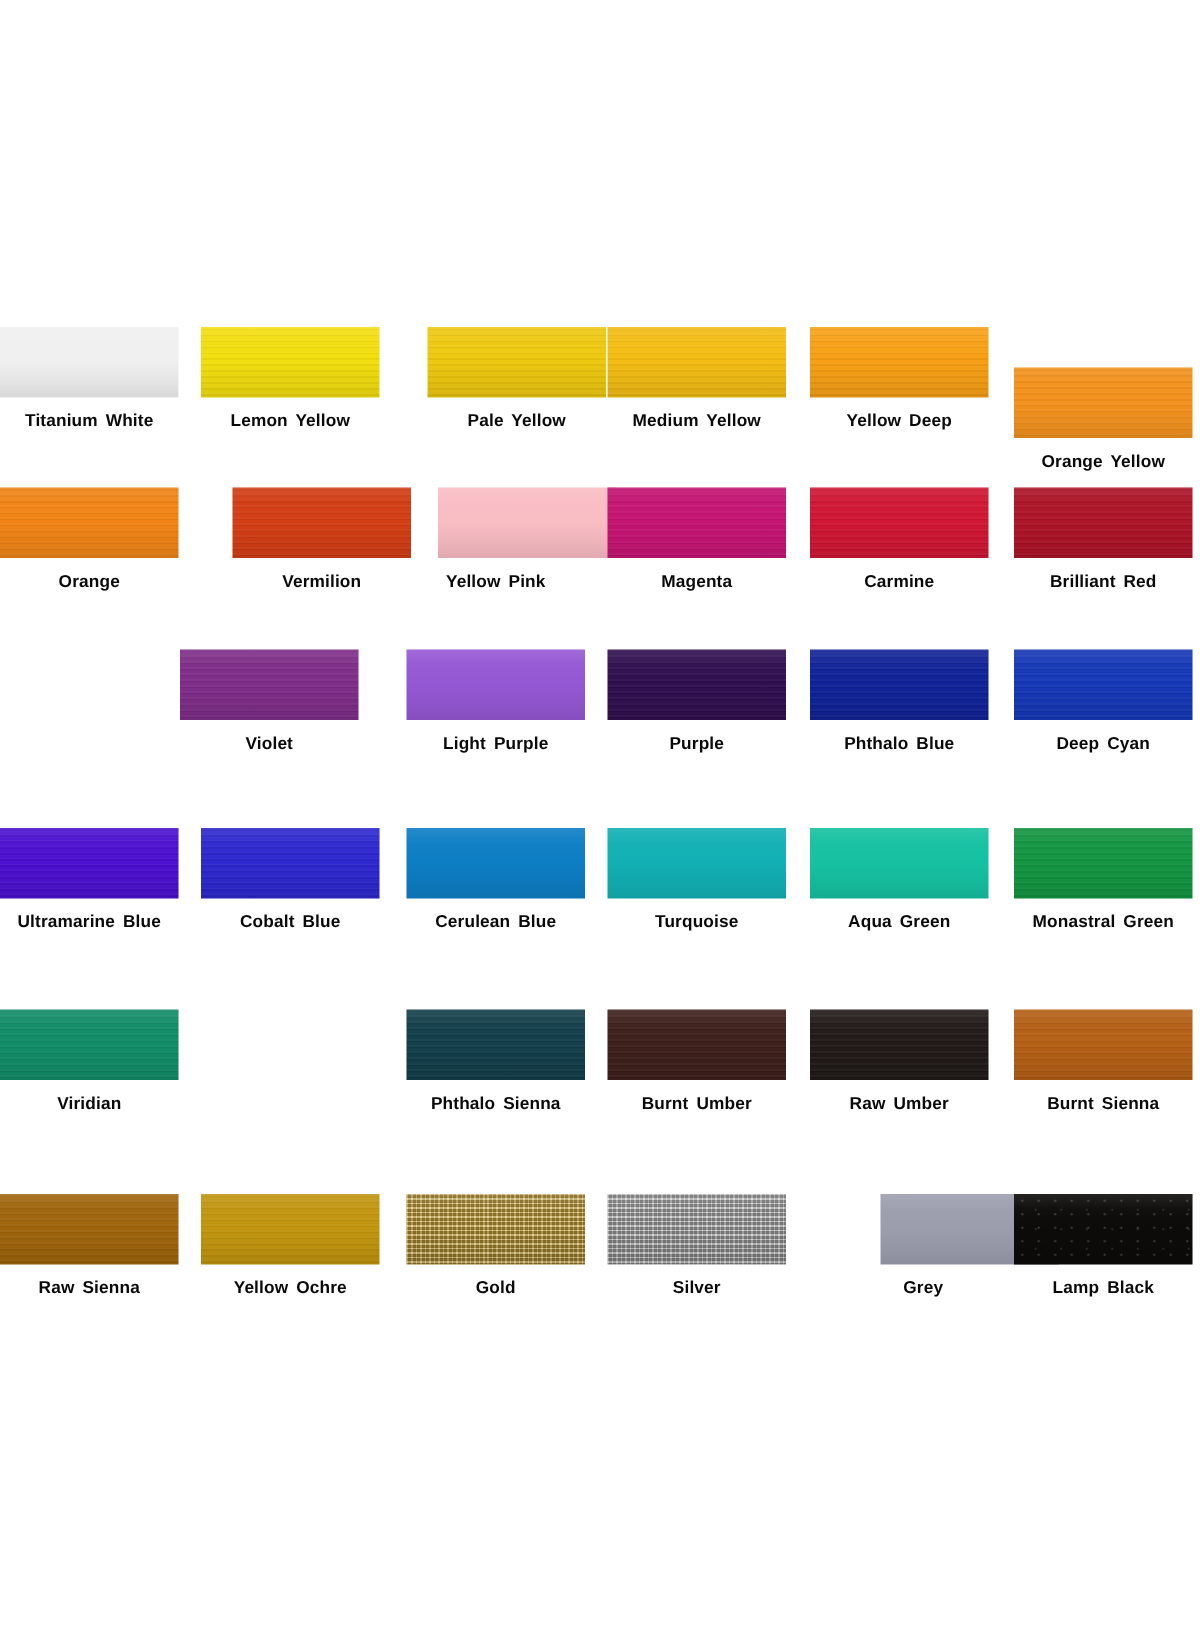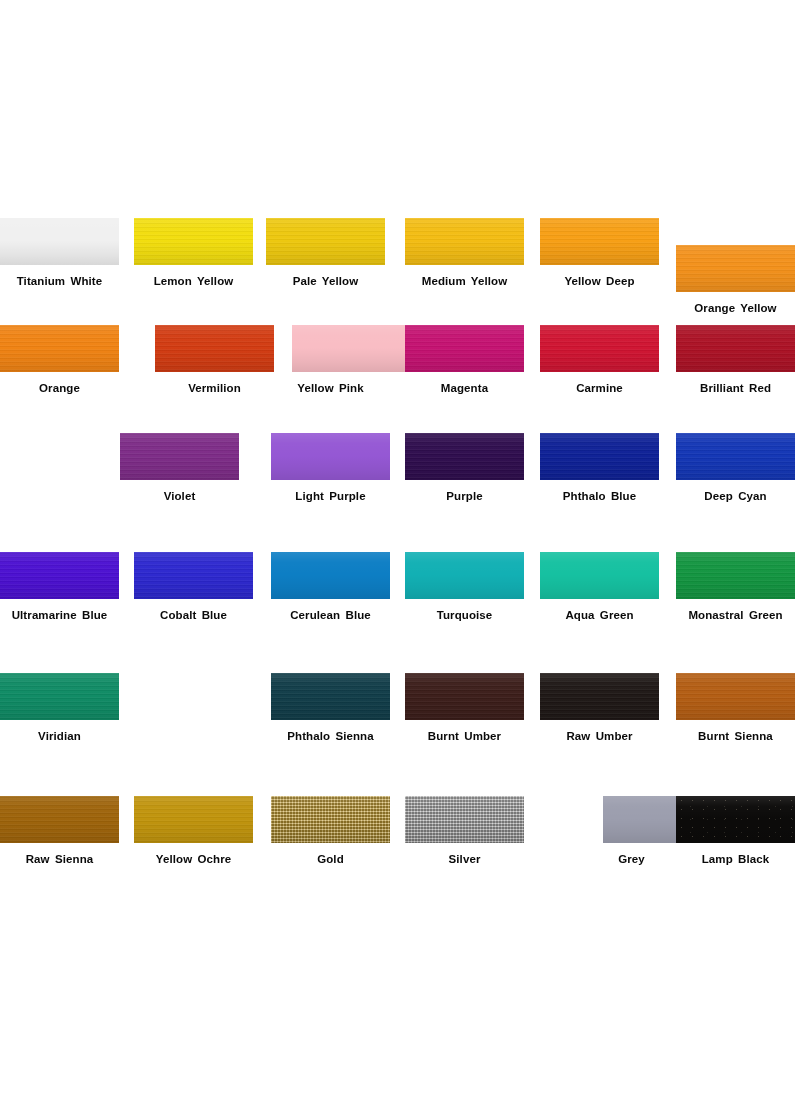--- a/index.html
+++ b/index.html
@@ -127,21 +127,21 @@
           </div>
           <div class="label">Titanium White</div>
         </div>
         <div class="cell" style="left: 134px; width: 119px;">
           <div class="swatch" style="width: 119px; height: 47px; background: rgb(242, 221, 11);">
             <div class="tex"></div>
             <div class="sheen"></div>
           </div>
           <div class="label">Lemon Yellow</div>
         </div>
-        <div class="cell" style="left: 266px; width: 119px; border-radius: 11px;">
+        <div class="cell" style="left: 285px; width: 119px; border-radius: 11px;">
           <div class="swatch" style="width: 119px; height: 47px; background: rgb(237, 199, 12);">
             <div class="tex"></div>
             <div class="sheen"></div>
           </div>
           <div class="label">Pale Yellow</div>
         </div>
         <div class="cell" style="left: 405px; width: 119px;">
           <div class="swatch" style="width: 119px; height: 47px; background: rgb(243, 188, 16);">
             <div class="tex"></div>
             <div class="sheen"></div>
@@ -342,21 +342,21 @@
           </div>
           <div class="label">Gold</div>
         </div>
         <div class="cell" style="left: 405px; width: 119px;">
           <div class="swatch weave" style="width: 119px; height: 47px; background: rgb(179, 179, 179);">
             <div class="tex"></div>
             <div class="sheen"></div>
           </div>
           <div class="label">Silver</div>
         </div>
-        <div class="cell" style="left: 572px; width: 107px; padding-left: 31px;">
+        <div class="cell" style="left: 556px; width: 107px; padding-left: 31px;">
           <div class="swatch" style="width: 119px; height: 47px; background: rgb(156, 158, 174);">
             <div class="sheen"></div>
           </div>
           <div class="label">Grey</div>
         </div>
         <div class="cell" style="left: 676px; width: 119px;">
           <div class="swatch speckle" style="width: 119px; height: 47px; background: rgb(12, 11, 10);">
             <div class="tex"></div>
             <div class="sheen"></div>
           </div>

